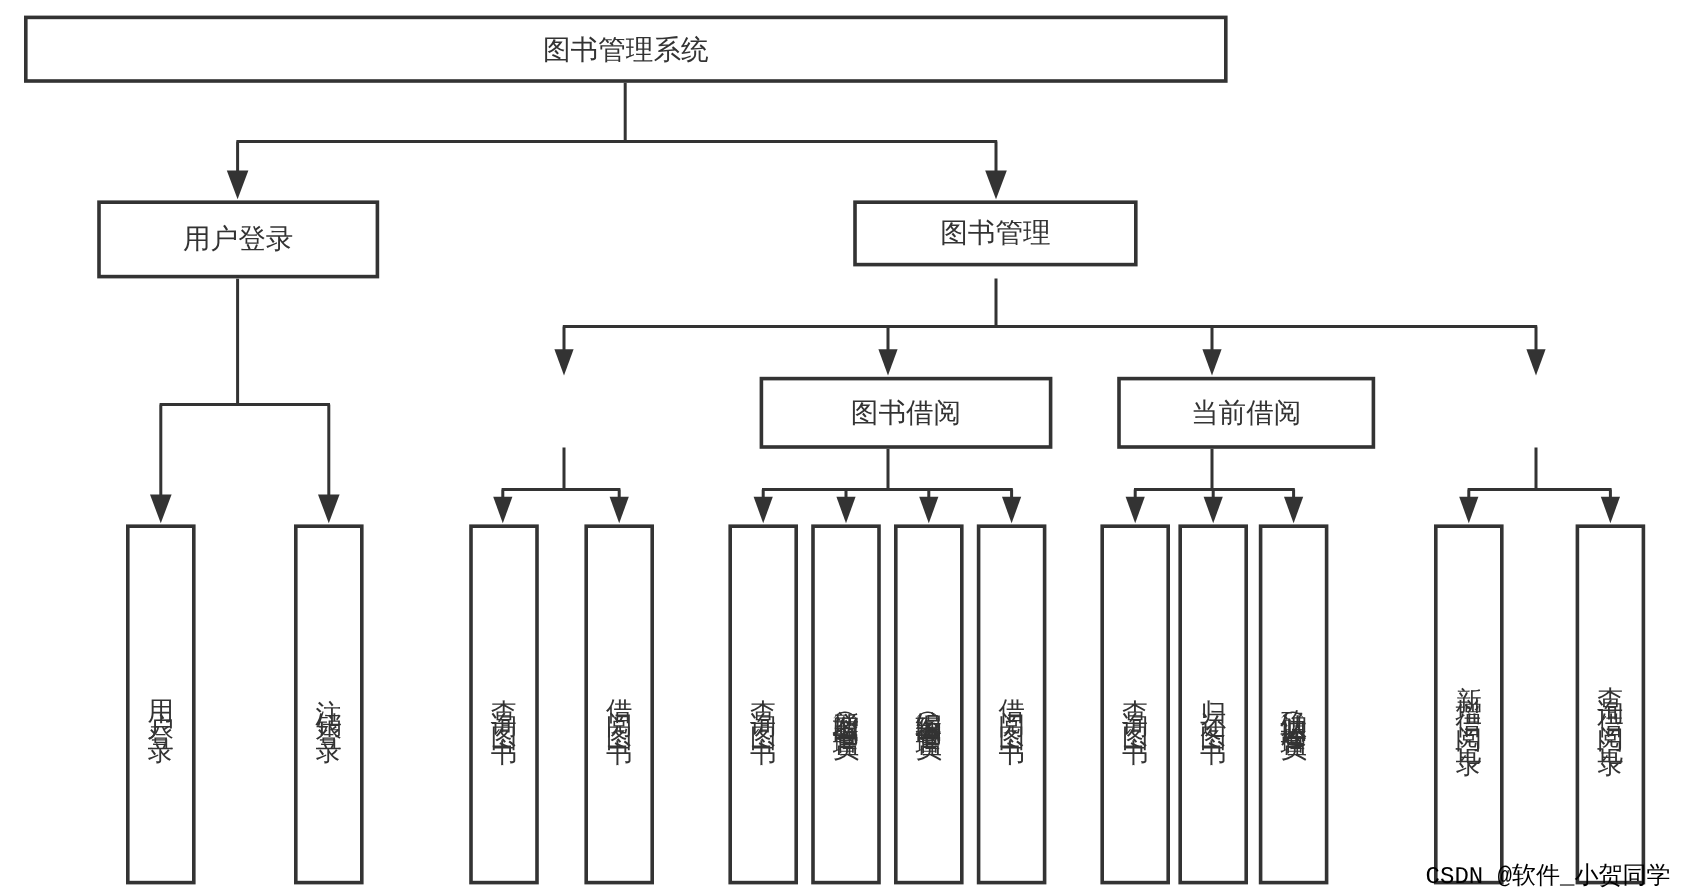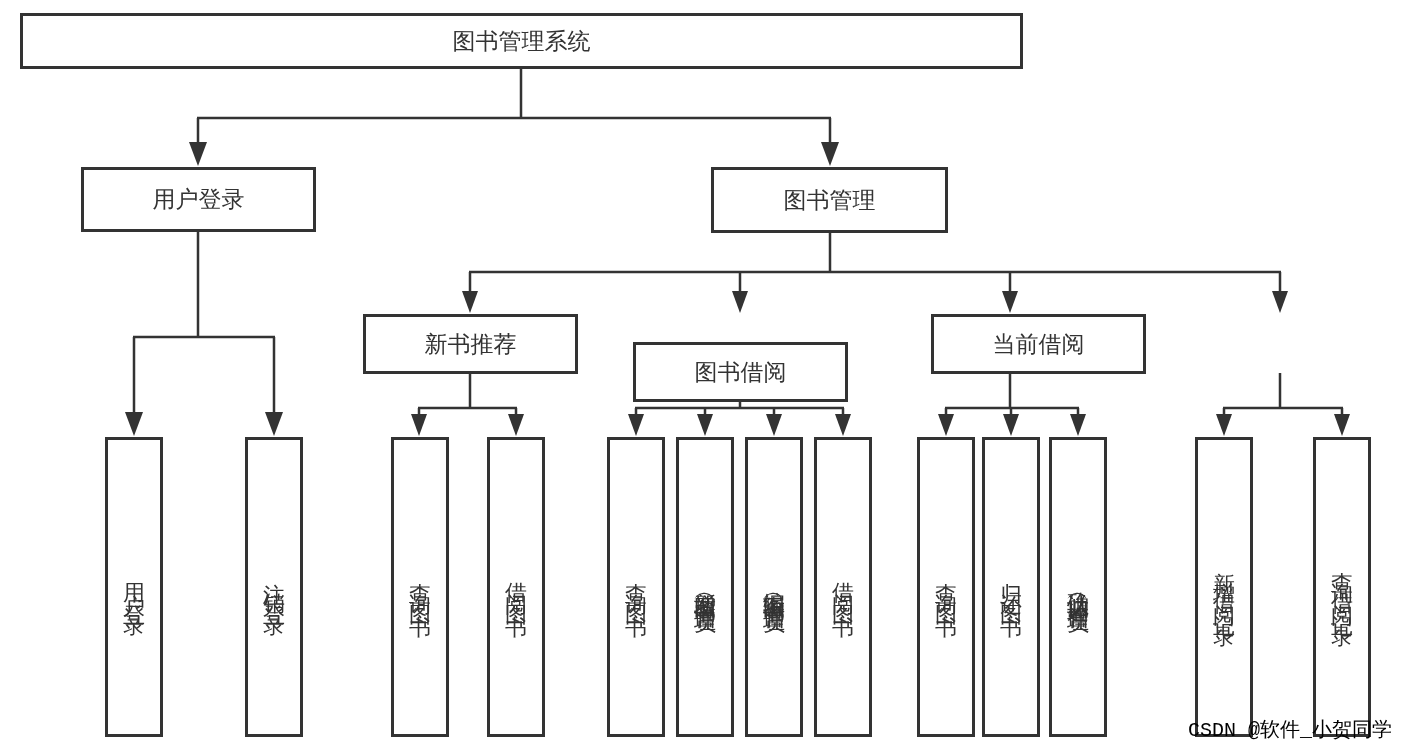--- a/index.html
+++ b/index.html
@@ -71,24 +71,23 @@
     <polygon points="1070,414 1086,414 1078,436"></polygon>
 
     <path d="M1280 373 L1280 408 M1223 408 L1343 408 M1224 408 L1224 418 M1342 408 L1342 418"></path>
     <polygon points="1216,414 1232,414 1224,436"></polygon>
     <polygon points="1334,414 1350,414 1342,436"></polygon>
   </svg>
 
   <div class="hbox" style="left:20px; top:13px; width:1003px; height:56px;">图书管理系统</div>
 
   <div class="hbox" style="left:81px; top:167px; width:235px; height:65px;">用户登录</div>
-  <div class="hbox" style="left:711px; top:167px; width:237px; height:66px;">图书管理</div>
+  <div class="hbox" style="left:711px; top:167px; width:237px; height:55px;">图书管理</div>
 
-  <div class="hbox" style="left:363px; top:314px; width:215px; height:60px;">新书推荐</div>
-  <div class="hbox" style="left:633px; top:314px; width:215px; height:60px;margin-top:28px;">图书借阅</div>
+  <div class="hbox" style="left:633px; top:314px; width:244px; height:60px;">图书借阅</div>
   <div class="hbox" style="left:903px; top:314px; width:215px; height:60px;margin-left:28px;">当前借阅</div>
 
   <div class="vbox" style="left:105px;">
     <span class="vtext">用户登录</span>
   </div>
   <div class="vbox" style="left:245px;">
     <span class="vtext">注销登录</span>
   </div>
 
   <div class="vbox" style="left:391px;">

